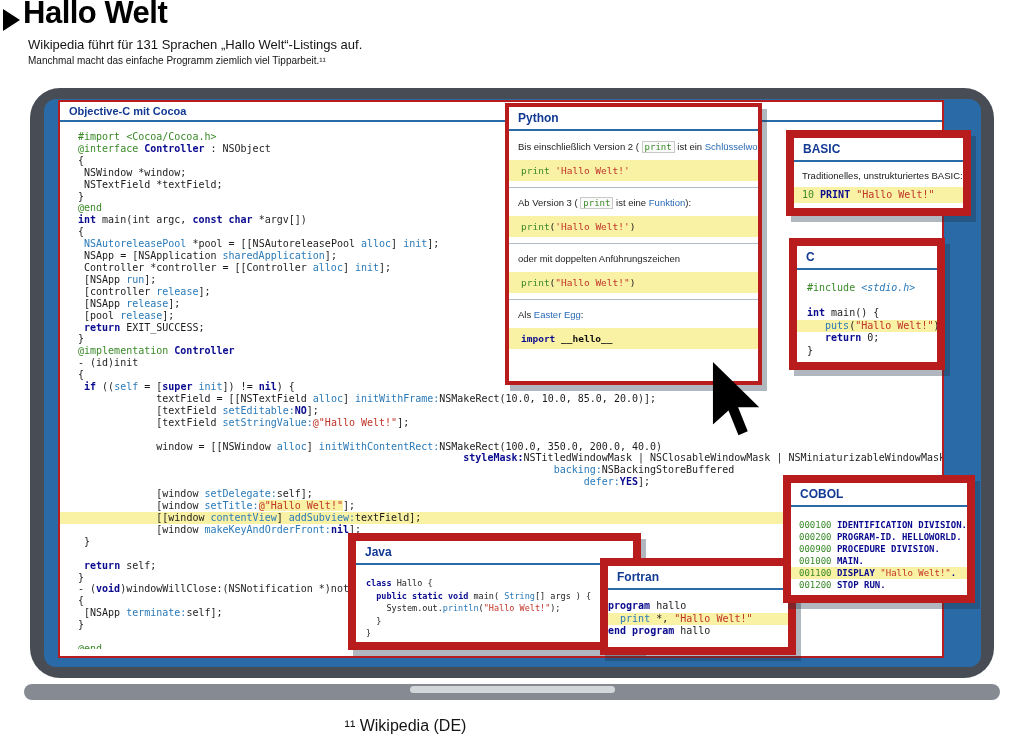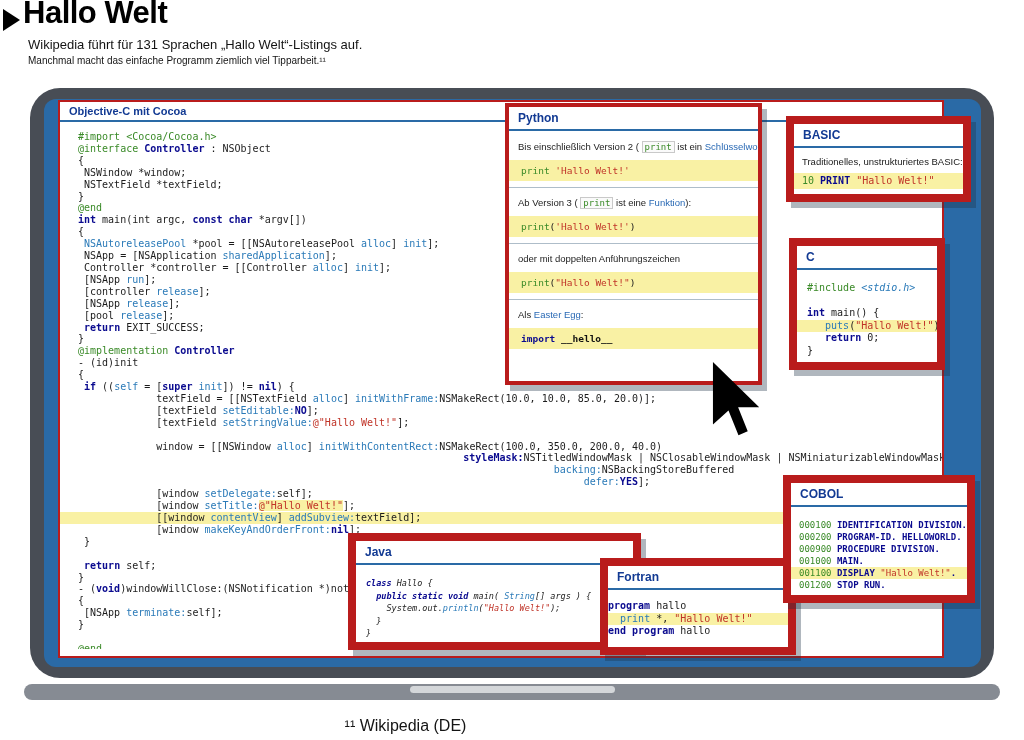--- a/index.html
+++ b/index.html
@@ -38,38 +38,38 @@
 
   
   #win-python { left:505px; top:103px; width:257px; height:282px; border-width:4px; z-index:20; }
   #py-blocks { padding-top:3px; }
   .pytext { padding:7px 9px 5px; font-size:9.5px; color:#1a1a1a; white-space:nowrap; overflow:hidden; }
   .pycode { background:#f9f1a4; margin:3px 0 6px; padding:5px 12px;
             font-family:"DejaVu Sans Mono", monospace; font-size:9.5px; white-space:pre; }
   .pysep  { border-top:1px solid #aebdc9; margin:2px 0; }
 
   
-  #win-basic { left:786px; top:116px; width:185px; height:86px; z-index:15; }
+  #win-basic { left:786px; top:130px; width:185px; height:86px; z-index:15; }
   #basic-intro { padding:8px 8px 3px; font-size:9.5px; color:#1a1a1a; white-space:nowrap; overflow:hidden; }
   #basic-code { font-size:10px; line-height:12px; margin-top:3px; }
   #basic-code .line { padding:2px 8px; }
 
   
   #win-c { left:789px; top:238px; width:156px; height:132px; z-index:15; }
   #c-code { padding-top:12px; font-size:10px; line-height:12.5px; }
   #c-code .line { padding-left:10px; }
 
   
   #win-cobol { left:783px; top:475px; width:192px; height:128px; z-index:15; }
   #cobol-code { padding-top:12px; font-size:9px; line-height:12px; }
   #cobol-code .line { padding-left:8px; }
 
   
   #win-java { left:348px; top:533px; width:293px; height:117px; z-index:12; }
-  #java-code { padding-top:12px; font-size:8.5px; line-height:12.5px;font-style:italic; }
+  #java-code { padding-top:12px; font-size:8.5px; line-height:12.5px; }
   #java-code .line { padding-left:10px; }
 
   
   #win-fortran { left:600px; top:558px; width:196px; height:97px; z-index:12; }
   #fortran-code { padding-top:10px; font-size:10px; line-height:12.5px; }
   #fortran-code .line { }
 
   
   #cursor { left:712px; top:362px; width:50px; height:74px; z-index:40; }
 

